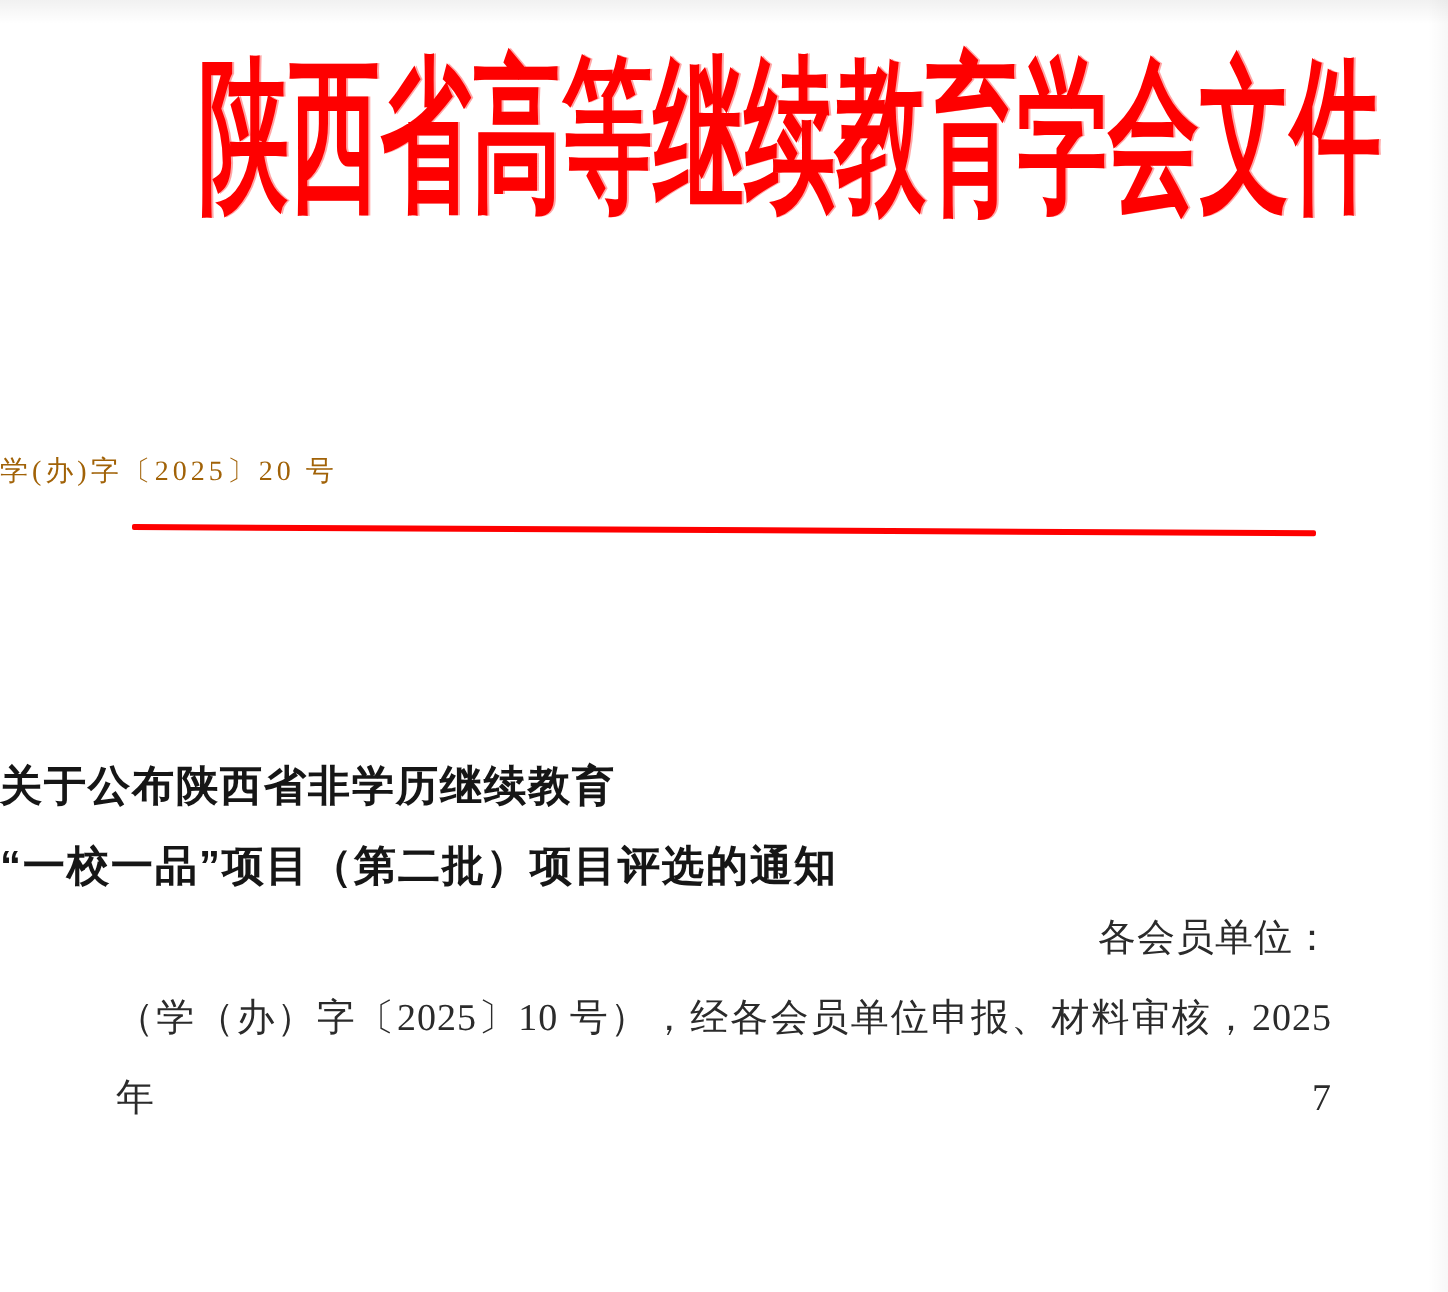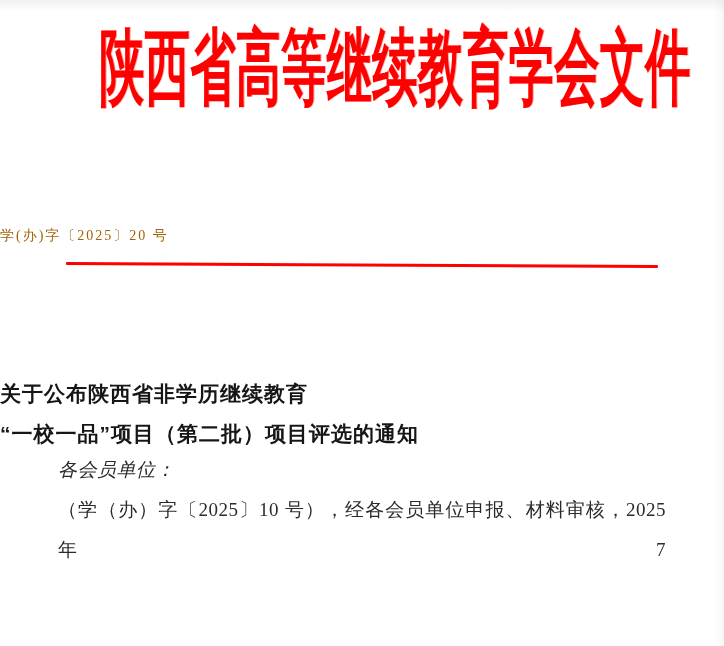--- a/index.html
+++ b/index.html
@@ -100,22 +100,21 @@
     position: absolute;
     top: 450px;
     left: 58px;
     width: 608px;
     font-size: 19px;
     line-height: 40px;
     color: #2b2b2b;
     letter-spacing: 0.5px;
   }
   .salutation {
-    text-align: left;
-    font-style: italic;
+    text-align: right;
   }
   .para-line {
     text-align: justify;
     text-align-last: justify;
     white-space: normal;
   }
   .para-line.indent {
     text-indent: 32px;
   }
 </style>

